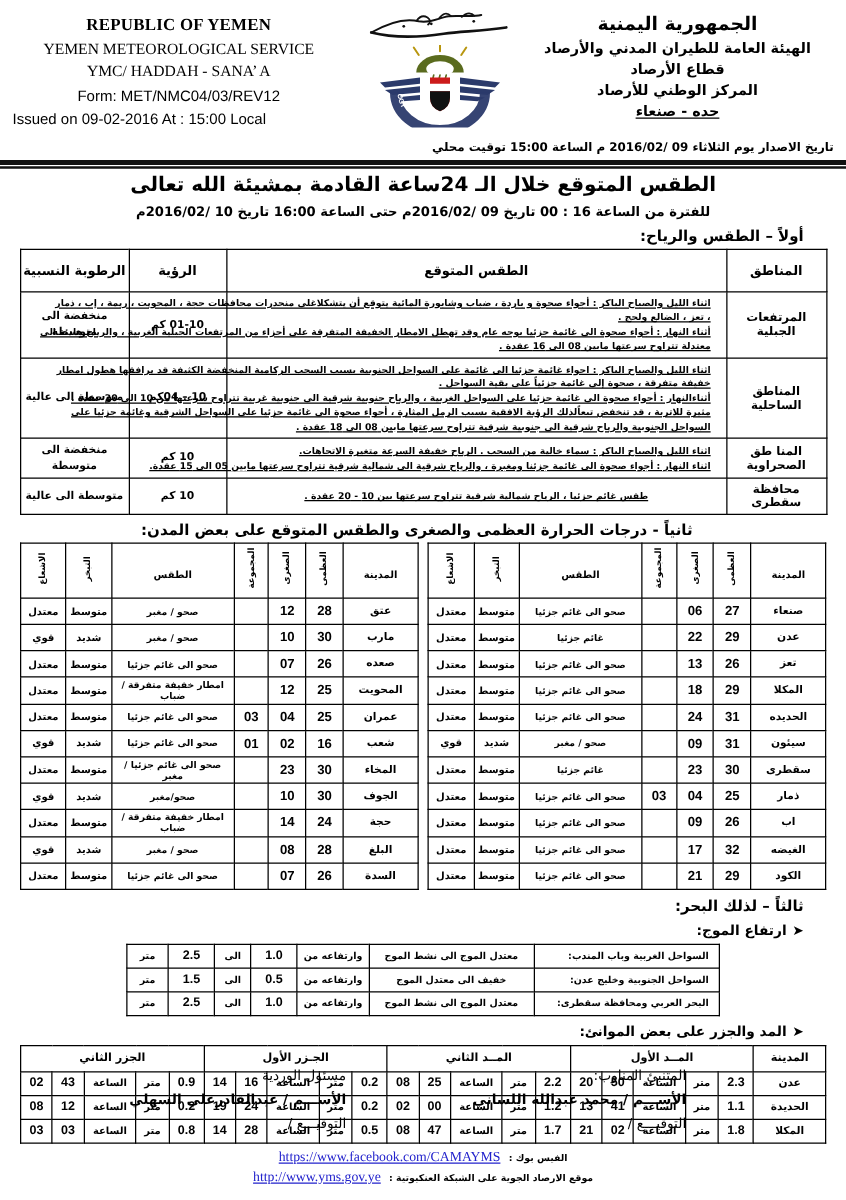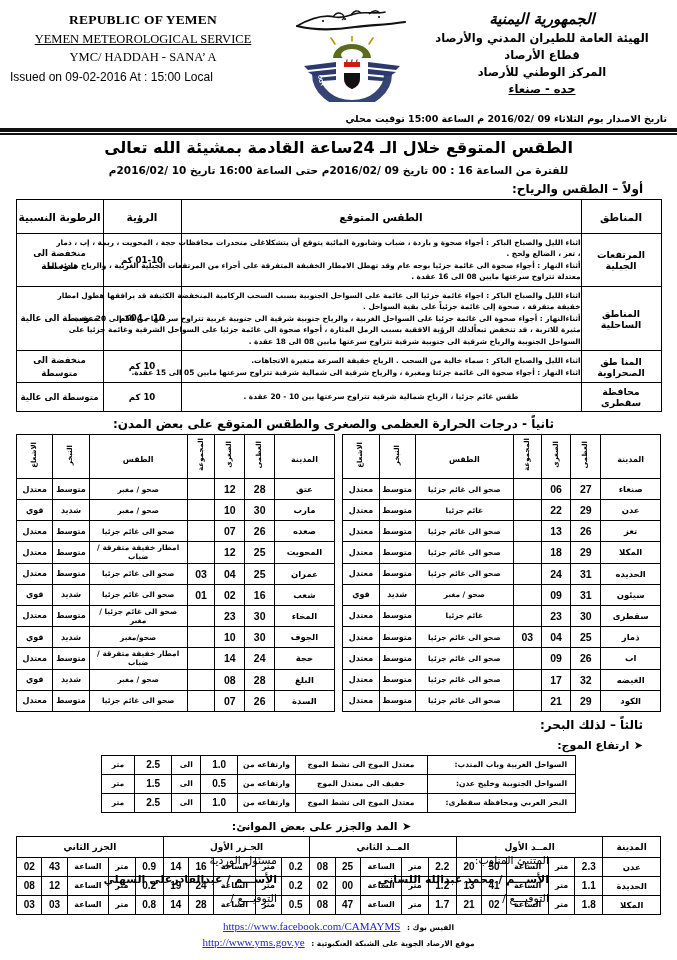--- a/index.html
+++ b/index.html
@@ -16,31 +16,31 @@
   
   .header { position: relative; height: 128px; }
 
   .hdr-en {
     position: absolute; left: 8px; top: 12px; width: 270px;
     text-align: center; direction: ltr;
     font-family: "Liberation Serif", "DejaVu Serif", serif;
   }
   .hdr-en .l1 { font-size: 13.5px; font-weight: 700; letter-spacing: .2px; margin-bottom: 4px; }
   .hdr-en .l2 { font-size: 12.5px; margin-bottom: 3px; }
-  .hdr-en .l3 { font-size: 12.5px; margin-bottom: 3px; text-decoration: underline; }
+  .hdr-en .l3 { font-size: 12.5px; margin-bottom: 3px; }
   .hdr-en .l4 { font-size: 12.5px; margin-bottom: 5px; }
   .hdr-en .l5 { font-size: 12px; font-family:"Liberation Sans",sans-serif; margin-bottom: 4px;}
   .hdr-en .l6 { font-size: 12px; font-family:"Liberation Sans",sans-serif; text-align:left; padding-left:2px;}
 
   .hdr-ar {
     position: absolute; right: 10px; top: 10px; width: 250px;
     text-align: center; direction: rtl;
     font-family: "DejaVu Sans", sans-serif;
   }
-  .hdr-ar .a1 { font-size: 15px; font-weight: 700; margin-bottom: 3px; font-style: italic; }
+  .hdr-ar .a1 { font-size: 15px; font-weight: 700; margin-bottom: 3px; }
   .hdr-ar .a2 { font-size: 11.5px; font-weight: 700; margin-bottom: 3px; }
   .hdr-ar .a3 { font-size: 11.5px; font-weight: 700; margin-bottom: 3px; }
   .hdr-ar .a4 { font-size: 11.5px; font-weight: 700; margin-bottom: 3px; }
   .hdr-ar .a5 { font-size: 11.5px; font-weight: 700; text-decoration: underline; margin-bottom: 14px;}
 
   .logo-wrap { position:absolute; left:292px; top:8px; width:120px; text-align:center; }
   .basmala { height: 26px; }
   .logo { margin-top:2px; }
 
   .rule { position:absolute; left:0; right:0; height:7px; }
@@ -73,21 +73,21 @@
     border: 1px solid #000; vertical-align: middle;
     font-family:"DejaVu Sans",sans-serif;
   }
   .tbl-regions th {
     font-size: 10.5px; font-weight: 700; text-align:center; padding: 6px 2px; height: 34px;
   }
   .tbl-regions td.region {
     font-size: 9.5px; font-weight:700; text-align:center; padding:3px 2px;
   }
   .tbl-regions td.desc {
-    font-size: 7.4px; font-weight:700; text-align:right; padding:3px 0; line-height:1.55;
+    font-size: 7.4px; font-weight:700; text-align:right; padding:3px 12px; line-height:1.55;text-decoration:underline;
   }
   .tbl-regions td.desc div { white-space: nowrap; }
   .tbl-regions td.mid {
     font-size: 8.6px; font-weight:700; text-align:center; padding:3px 2px; line-height:1.45;
   }
 
   
   .tbl-temp {
     width: 645px; margin: 3px auto 0; table-layout: fixed;
   }
@@ -151,20 +151,21 @@
 </style>
 </head>
 <body>
 
 <div class="header">
 
   <div class="hdr-en">
     <div class="l1">REPUBLIC OF YEMEN</div>
     <div class="l3">YEMEN METEOROLOGICAL SERVICE</div>
     <div class="l4">YMC/ HADDAH - SANA’ A</div>
+    <div class="l5">Form: MET/NMC04/03/REV12</div>
     <div class="l6">Issued on  09-02-2016  At : 15:00  Local</div>
   </div>
 
   <div class="logo-wrap">
     <div class="basmala">
       <svg width="118" height="26" viewBox="0 0 118 26" aria-hidden="true">
         <path d="M4 18 C18 10, 30 6, 42 9 C52 11, 58 6, 66 5 C74 4, 84 6, 92 4" stroke="#111" stroke-width="1.6" fill="none" stroke-linecap="round"></path>
         <path d="M4 18 C20 22, 42 22, 62 19 C78 17, 92 17, 112 14" stroke="#111" stroke-width="2.2" fill="none" stroke-linecap="round"></path>
         <path d="M40 9 q4 -6 9 -3 q4 3 0 6" stroke="#111" stroke-width="1.4" fill="none"></path>
         <path d="M58 7 q5 -7 10 -2" stroke="#111" stroke-width="1.4" fill="none"></path>
@@ -570,21 +571,21 @@
         <td class="state">معتدل الموج الى نشط الموج</td>
         <td class="">وارتفاعه من</td>
         <td class="numv">1.0</td>
         <td class="">الى</td>
         <td class="numv">2.5</td>
         <td class="">متر</td>
       </tr>
     </tbody>
 </table>
 
-<div style="text-align:center; padding-right:34px; direction:rtl; margin-top:3px;">
+<div style="text-align:right; padding-right:34px; direction:rtl; margin-top:3px;">
   <span style="font-family:'DejaVu Sans',sans-serif;font-size:11px;font-weight:700;">➤</span>
   <span style="font-family:'DejaVu Sans',sans-serif;font-size:11px;font-weight:700;">المد والجزر على بعض الموانئ:</span>
 </div>
 
 <table class="tbl-tide">
   <colgroup>
     <col style="width:55px">
     <col style="width:27px">
       <col style="width:25px">
       <col style="width:40px">

